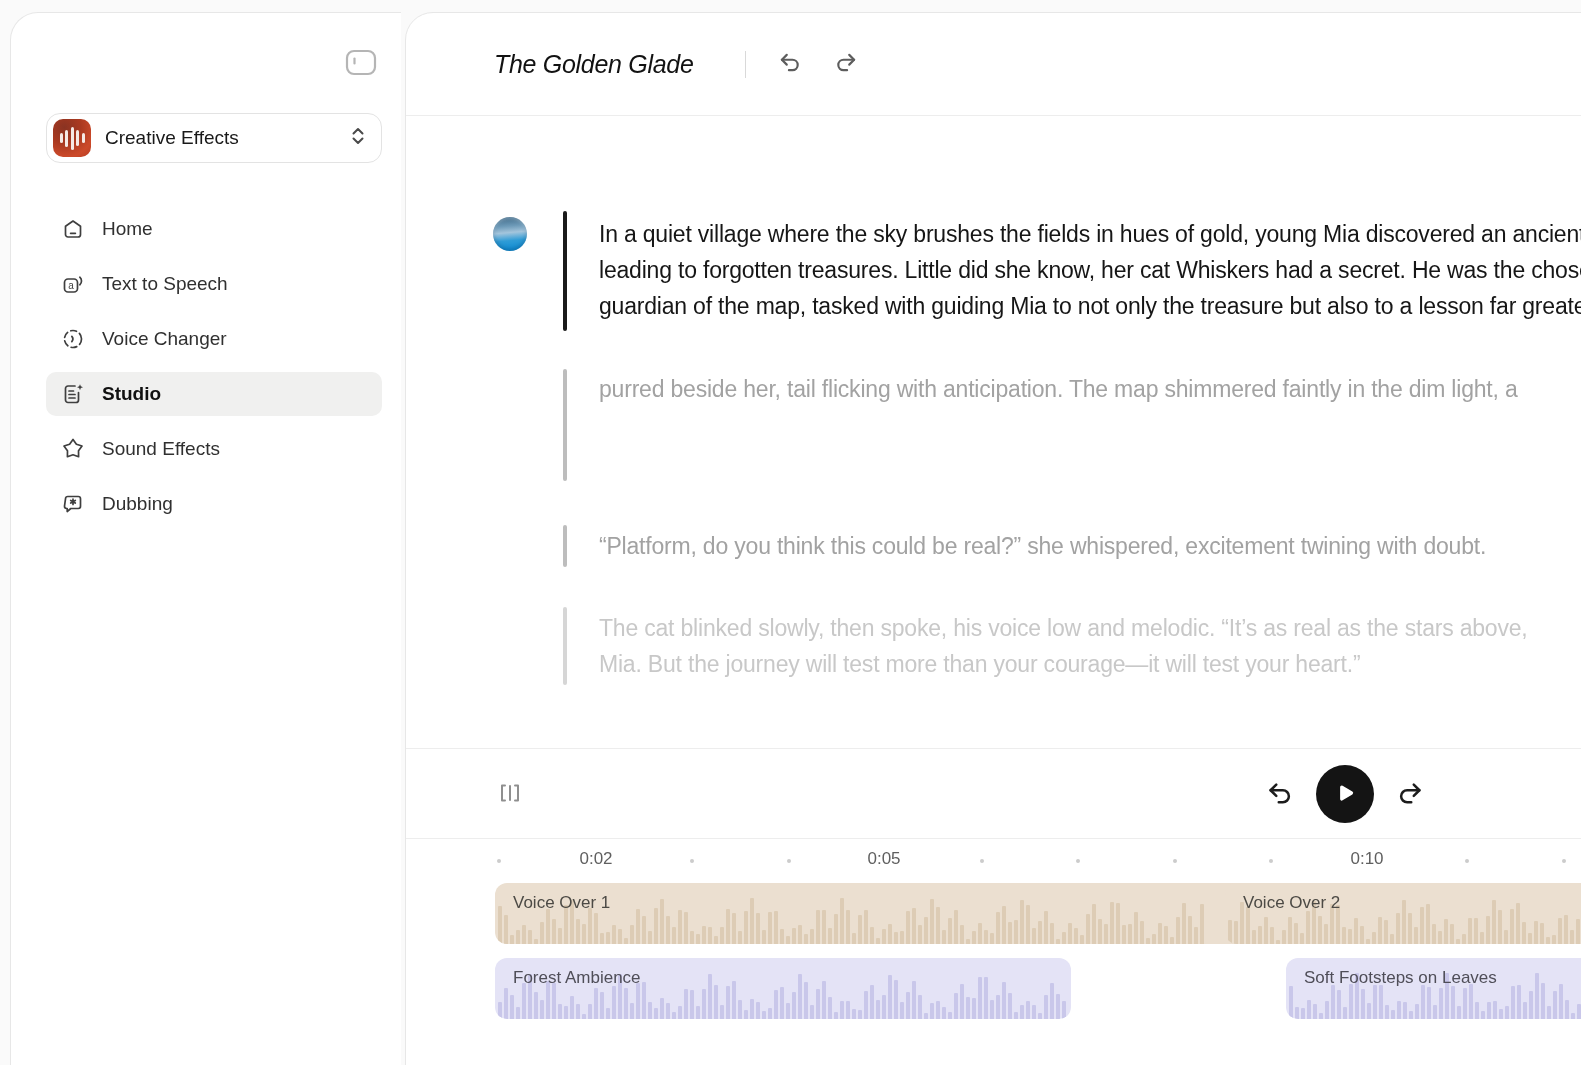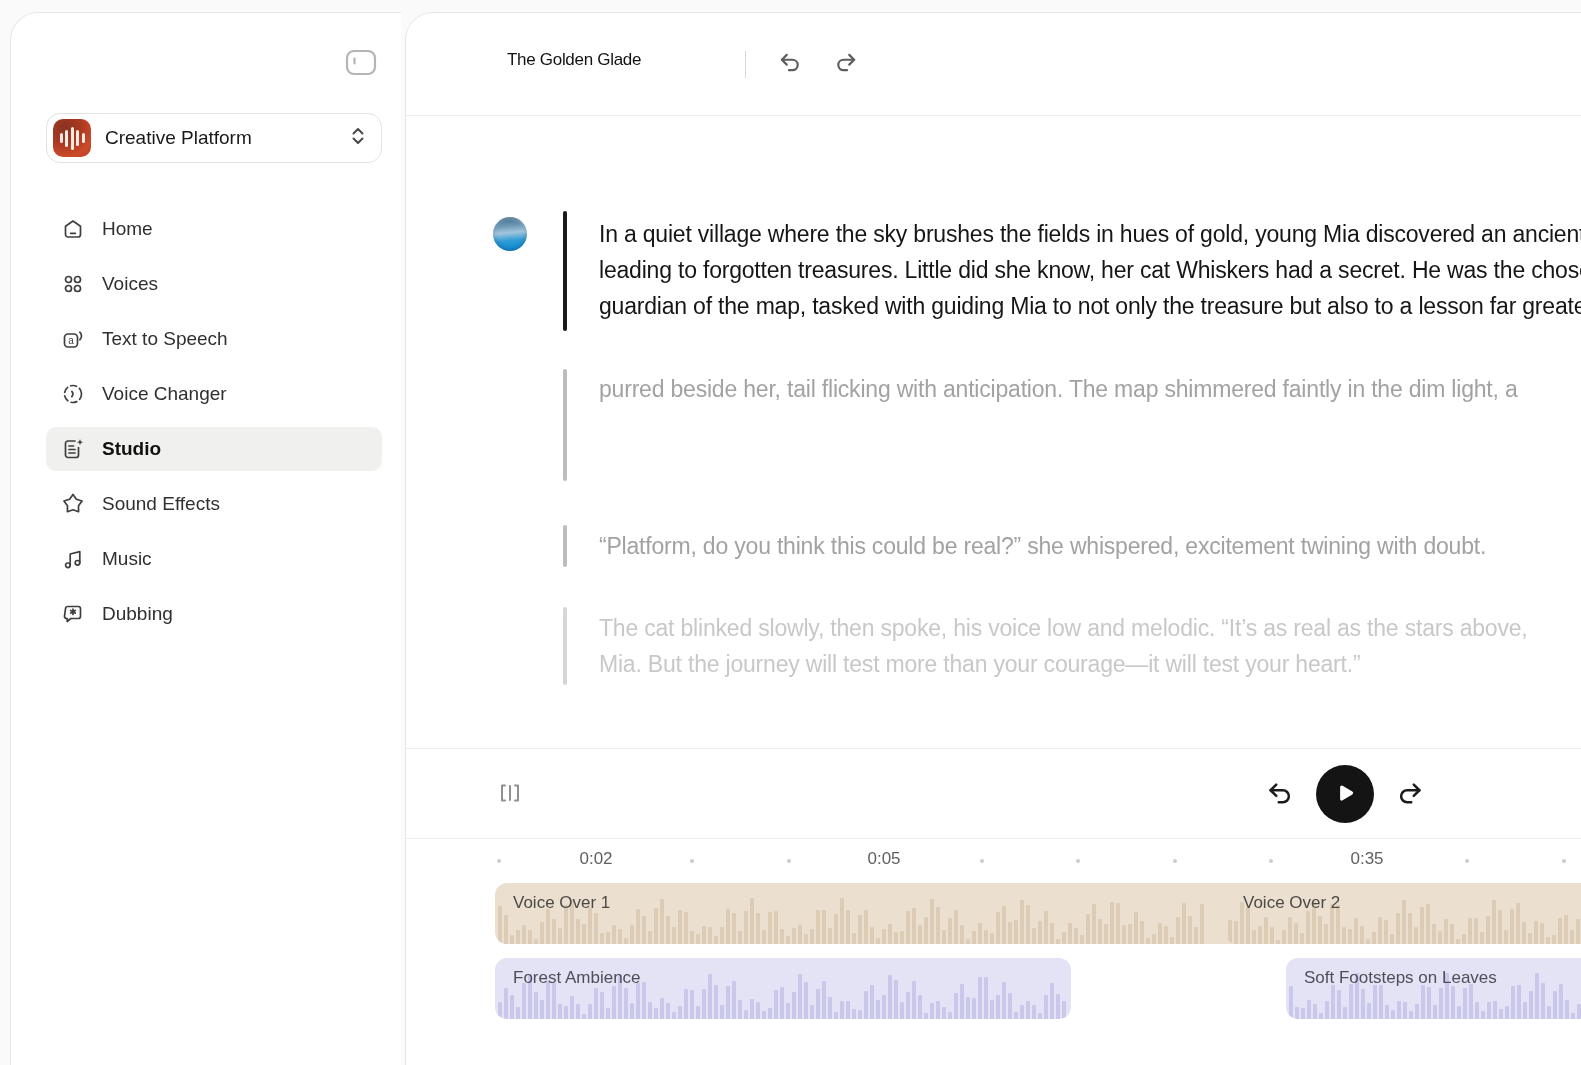--- a/index.html
+++ b/index.html
@@ -39,22 +39,22 @@
               font-size:19px; color:#303030; }
   .nav-item.active { background:#f0f0ef; color:#111; font-weight:600; }
   .nav-item .nico { width:24px; height:24px; margin-right:17px; flex:0 0 24px; }
 
   svg.stroke { fill:none; stroke:#3f3f3f; stroke-width:1.7;
                stroke-linecap:round; stroke-linejoin:round; }
 
   
   .m-header { position:absolute; left:0; top:0; width:100%; height:103px;
               border-bottom:1px solid #ededed; }
-  .doc-title { position:absolute; left:101px; top:37px; font-size:17px; font-weight:500;
-               letter-spacing:-0.3px; color:#121212; }
+  .doc-title { position:absolute; left:88px; top:37px; font-size:25px; font-weight:500;
+               letter-spacing:-0.3px; color:#121212;font-style:italic; }
   .h-divider { position:absolute; left:339px; top:38px; width:1px; height:27px; background:#d9d9d9; }
   .icon-btn { position:absolute; background:none; border:none; cursor:pointer; width:30px; height:30px; }
 
   
   .orb { position:absolute; left:87px; top:204px; width:34px; height:34px; border-radius:50%;
          background:linear-gradient(175deg, #45708e 6%, #6d9ab8 28%, #a4c5dc 46%, #2f9cd6 68%, #1590d6 90%);
          box-shadow:inset 0 -2px 4px rgba(8,60,100,.35), inset 0 2px 3px rgba(255,255,255,.25);
          cursor:pointer; }
   .para { position:absolute; left:157px; }
   .para .vbar { position:absolute; left:0; top:0; width:4px; border-radius:2px; }
@@ -104,51 +104,41 @@
   </button>
 
   <div class="workspace">
     <span class="ws-icon">
       <i style="height:10px"></i>
         <i style="height:17px"></i>
         <i style="height:23px"></i>
         <i style="height:16px"></i>
         <i style="height:10px"></i>
     </span>
-    <span class="ws-label">Creative Platform</span>
+    <span class="ws-label">Creative Effects</span>
     <span class="ws-chevron">
       <svg width="18" height="24" viewBox="0 0 18 24" class="stroke" style="stroke:#4a4a4a;stroke-width:2">
         <path d="M4.5 9.5 9 5l4.5 4.5"></path>
           <path d="M4.5 14.5 9 19l4.5-4.5"></path>
       </svg>
     </span>
   </div>
 
   <nav class="nav">
     <div class="nav-item">
       <span class="nico">
         <svg width="24" height="24" viewBox="0 0 24 24" class="stroke">
           <path d="M4.5 9.2 12 4l7.5 5.2v8.3a2.5 2.5 0 0 1-2.5 2.5H7a2.5 2.5 0 0 1-2.5-2.5z"></path>
             <path d="M9.6 16.3h4.8"></path>
         </svg></span>
       <span>Home</span>
     </div>
     <div class="nav-item">
       <span class="nico">
         <svg width="24" height="24" viewBox="0 0 24 24" class="stroke">
-          <circle cx="7.5" cy="7.5" r="3"></circle>
-            <circle cx="16.5" cy="7.5" r="3"></circle>
-          <circle cx="7.5" cy="16.5" r="3"></circle>
-            <circle cx="16.5" cy="16.5" r="3"></circle>
-        </svg></span>
-      <span>Voices</span>
-    </div>
-    <div class="nav-item">
-      <span class="nico">
-        <svg width="24" height="24" viewBox="0 0 24 24" class="stroke">
           <rect x="3.5" y="7" width="13" height="13" rx="3.5"></rect>
           <text x="10" y="17" font-size="10" text-anchor="middle" fill="#3f3f3f" stroke="none" font-family="inherit">a</text>
           <path d="M18.8 5.2a5 5 0 0 1 1.7 3.8 5 5 0 0 1-1.7 3.8"></path>
         </svg></span>
       <span>Text to Speech</span>
     </div>
     <div class="nav-item">
       <span class="nico">
         <svg width="24" height="24" viewBox="0 0 24 24" class="stroke">
           <circle cx="12" cy="12" r="8.5" stroke-dasharray="5.8 3.6"></circle>
@@ -164,29 +154,20 @@
           <path d="M19 2.2l.85 2.15 2.15.85-2.15.85L19 8.2l-.85-2.15L16 5.2l2.15-.85z" fill="#3f3f3f" stroke="none"></path>
         </svg></span>
       <span>Studio</span>
     </div>
     <div class="nav-item">
       <span class="nico">
         <svg width="24" height="24" viewBox="0 0 24 24" class="stroke">
           <polygon points="12,2.5 15.41,7.31 21.03,9.06 17.52,13.79 17.58,19.69 12,17.8 6.42,19.69 6.48,13.79 2.97,9.06 8.59,7.31"></polygon>
         </svg></span>
       <span>Sound Effects</span>
-    </div>
-    <div class="nav-item">
-      <span class="nico">
-        <svg width="24" height="24" viewBox="0 0 24 24" class="stroke">
-          <path d="M9.2 18.3V7l9.6-2.4v11"></path>
-          <circle cx="6.9" cy="18.3" r="2.3"></circle>
-            <circle cx="16.5" cy="15.8" r="2.3"></circle>
-        </svg></span>
-      <span>Music</span>
     </div>
     <div class="nav-item">
       <span class="nico">
         <svg width="24" height="24" viewBox="0 0 24 24" class="stroke">
           <path d="M4.5 6.8c0-1.3 1-2.3 2.3-2.3h10.4c1.3 0 2.3 1 2.3 2.3v7.4c0 1.3-1 2.3-2.3 2.3H9.8l-3.6 3v-3h-.4c-1.3 0-2.3-1-2.3-2.3z"></path>
           <path d="M12 7.2v5.2M9.7 8.5l4.6 2.6M14.3 8.5l-4.6 2.6"></path>
         </svg></span>
       <span>Dubbing</span>
     </div>
   </nav>
@@ -280,21 +261,21 @@
   <div class="ruler">
     <span class="dot" style="left:91px"></span>
     <span class="tlabel" style="left:190px">0:02</span>
     <span class="dot" style="left:284px"></span>
     <span class="dot" style="left:381px"></span>
     <span class="tlabel" style="left:478px">0:05</span>
     <span class="dot" style="left:574px"></span>
     <span class="dot" style="left:670px"></span>
     <span class="dot" style="left:767px"></span>
     <span class="dot" style="left:863px"></span>
-    <span class="tlabel" style="left:961px">0:35</span>
+    <span class="tlabel" style="left:961px">0:10</span>
     <span class="dot" style="left:1059px"></span>
     <span class="dot" style="left:1156px"></span>
   </div>
 
   <div class="clip voice" style="left:89px; top:870px; width:852px;">
     <span class="clabel">Voice Over 1</span>
     <span class="waveform">
         <i style="height:37.7px"></i>
         <i style="height:29.2px"></i>
         <i style="height:8.8px"></i>

